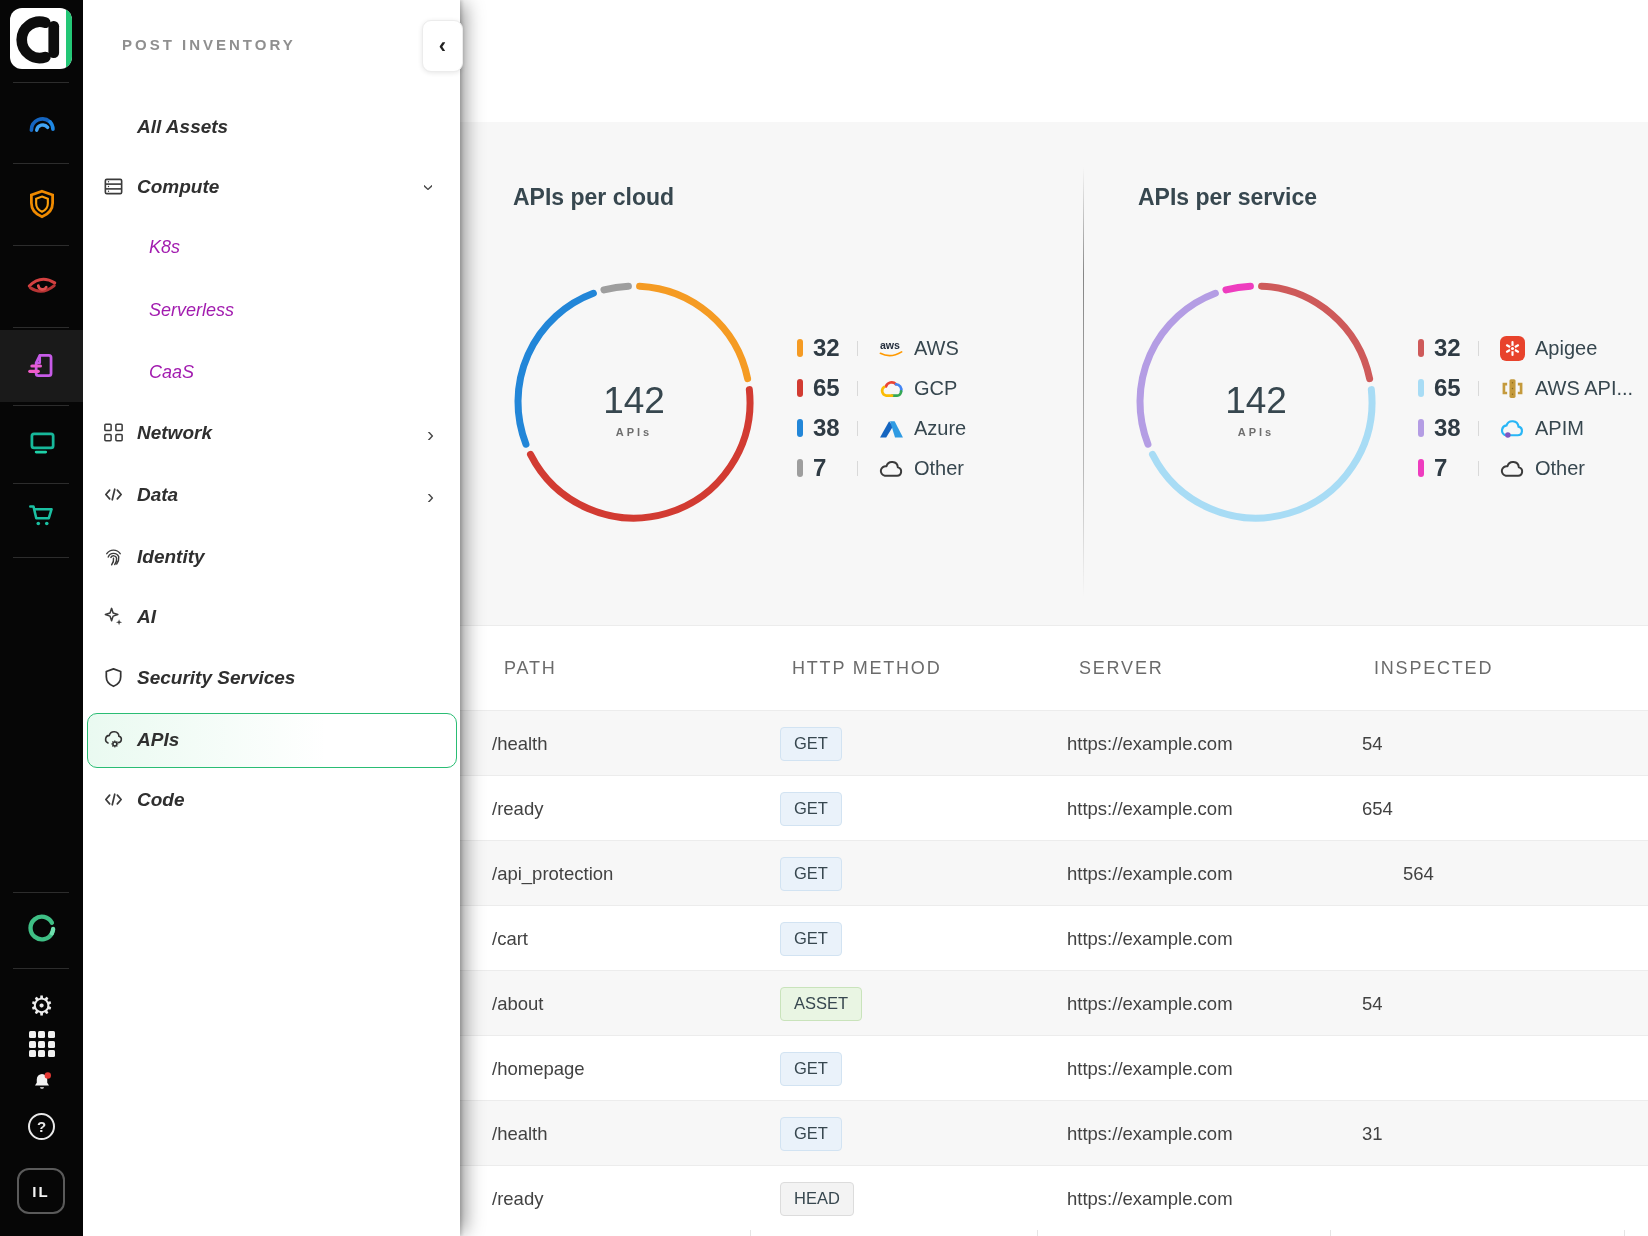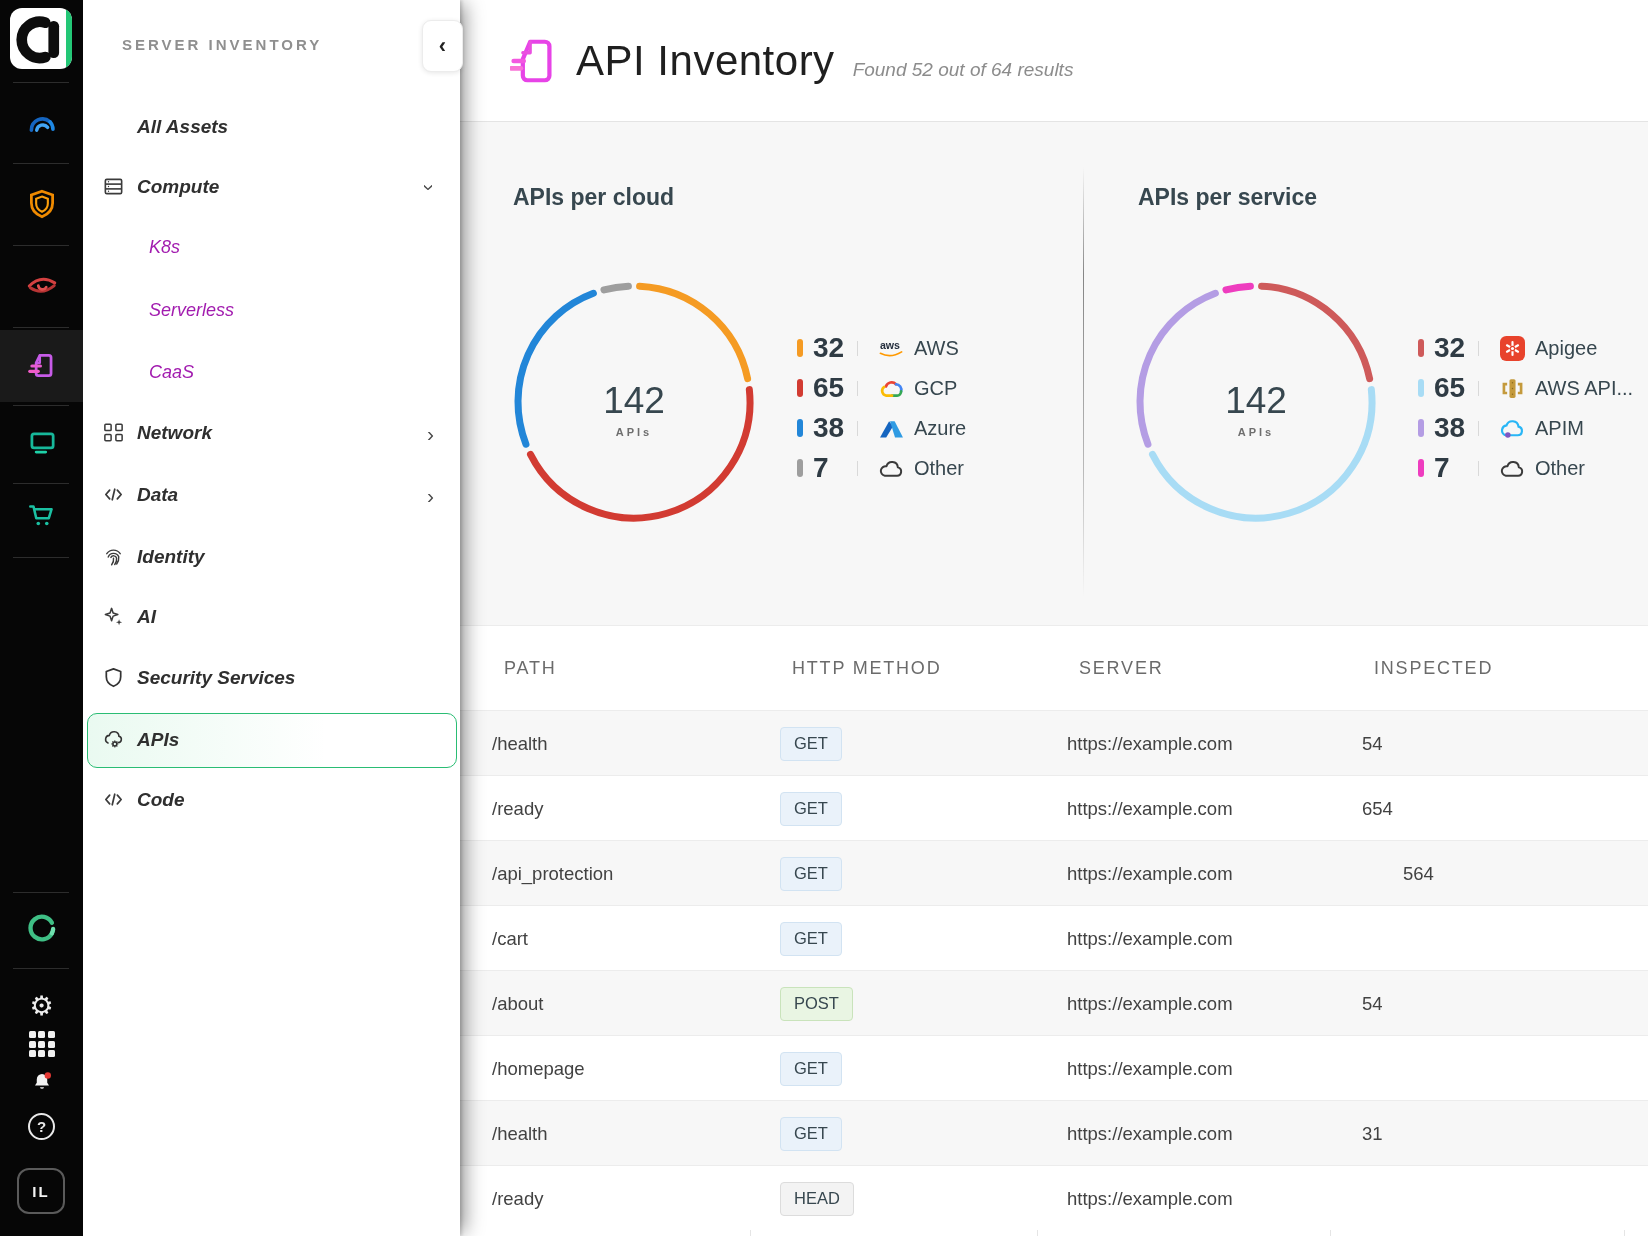--- a/index.html
+++ b/index.html
@@ -61,21 +61,21 @@
   .panel-title { position:absolute; font-size:23px; font-weight:bold; color:#37474f; }
   #panel-divider { position:absolute; left:623px; top:45px; width:1px; height:430px;
        background:linear-gradient(180deg, rgba(0,0,0,0), rgba(40,40,40,.55) 25%, rgba(40,40,40,.30) 70%, rgba(0,0,0,0)); }
   .donut-svg { position:absolute; width:250px; height:250px; }
   .donut-center { position:absolute; width:250px; text-align:center; }
   .donut-total { font-size:37px; font-weight:500; color:#37474f; line-height:1; }
   .donut-sub { font-size:11px; font-weight:bold; letter-spacing:3px; color:#6e6e6e; margin-top:7px; }
   .legend { position:absolute; top:212px; }
   .legend-row { height:28px; margin-bottom:12px; display:flex; align-items:center; cursor:pointer; }
   .legend-pill { width:6px; height:18px; border-radius:3px; margin-right:10px; flex:0 0 auto; }
-  .legend-num { width:40px; font-size:28px; font-weight:bold; color:#2f3b44; }
+  .legend-num { width:40px; font-size:24px; font-weight:bold; color:#2f3b44; }
   .legend-sep { width:1px; height:15px; background:#d9d9d9; margin:0 18px 0 4px; }
   .legend-ic { width:30px; height:26px; margin-right:8px; display:flex; align-items:center; justify-content:center; }
   .legend-ic svg { width:29px; height:25px; }
   .legend-label { font-size:20px; color:#37474f; white-space:nowrap; }
 
   
   #table { position:absolute; left:0; top:625px; width:1188px; height:611px; background:#fff; }
   .col-line { position:absolute; top:0; width:1px; height:611px; background:#e5e5e5; }
   #thead { position:absolute; left:0; top:0; width:1188px; height:85px; background:#fff; border-top:1px solid #ececec; }
   .th { position:absolute; top:0; height:85px; display:flex; align-items:center; cursor:pointer; }
@@ -189,21 +189,21 @@
     </div>
     <div class="rail-icon rail-bottom" style="top:1098px">
       <span class="help-circle">?</span>
     </div>
     <div class="avatar-box">
       <span>IL</span>
     </div>
   </aside>
 
   <nav id="sidebar">
-    <div class="sb-title">SERVER INVENTORY</div>
+    <div class="sb-title">POST INVENTORY</div>
     <div class="collapse-btn">
       <span>‹</span>
     </div>
     <div class="active-box"></div>
     <div id="sidebar-nav">
         <div class="sb-item" style="top: 105px;">
           <span class="sb-label">All Assets</span>
         </div>
         <div class="sb-item" style="top: 165px;">
           <span class="sb-icon"><svg viewBox="0 0 24 24" fill="none" stroke="#3b3b3b" stroke-width="1.7">
@@ -290,30 +290,20 @@
               <polyline points="16,7.5 20,12 16,16.5"></polyline>
               <line x1="13.3" y1="6.5" x2="10.7" y2="17.5"></line>
             </svg></span>
           <span class="sb-label">Code</span>
         </div>
       </div>
   </nav>
 
   <main id="main">
 
-    <header id="page-header">
-      <svg class="doc" viewBox="0 0 48 52" fill="none" stroke-linecap="round" stroke-linejoin="round">
-        <path d="M22 5 h16 a5 5 0 0 1 5 5 v32 a5 5 0 0 1 -5 5 H19 a5 5 0 0 1 -5 -5 V24 Z" stroke="#E743E7" stroke-width="4.6"></path>
-        <path d="M22 5 v12 h-8" stroke="#EA4FE0" stroke-width="3.6"></path>
-        <line x1="4" y1="26" x2="15" y2="26" stroke="#F357E0" stroke-width="5"></line>
-        <line x1="1" y1="34" x2="12" y2="34" stroke="#F973D6" stroke-width="5"></line>
-      </svg>
-      <h1 id="page-title">API Inventory</h1>
-      <span id="page-subtitle">Found 52 out of 64 results</span>
-    </header>
 
     <section id="charts">
       <div id="panel-divider"></div>
 
       <div class="panel-title" style="left:53px; top:62px">APIs per cloud</div>
       <svg class="donut-svg" id="donut0" style="left:49px; top:155px" viewBox="0 0 250 250">
           <path d="M 130.57 9.13 A 116 116 0 0 1 238.62 101.63" fill="none" stroke="#F59B23" stroke-width="7" stroke-linecap="round"></path>
           <path d="M 240.34 112.63 A 116 116 0 0 1 21.49 177.36" fill="none" stroke="#D23B32" stroke-width="7" stroke-linecap="round"></path>
           <path d="M 16.95 167.20 A 116 116 0 0 1 84.38 16.34" fill="none" stroke="#2286D8" stroke-width="7" stroke-linecap="round"></path>
           <path d="M 94.98 12.95 A 116 116 0 0 1 119.43 9.13" fill="none" stroke="#9E9E9E" stroke-width="7" stroke-linecap="round"></path>
@@ -508,21 +498,21 @@
             <div class="td" style="left: 32px;">/cart</div>
             <div class="td" style="left: 320px;">
               <span class="chip GET">GET</span>
             </div>
             <div class="td" style="left: 607px;">https://example.com</div>
             <div class="td" style="left: 902px;"></div>
           </div>
           <div class="trow odd">
             <div class="td" style="left: 32px;">/about</div>
             <div class="td" style="left: 320px;">
-              <span class="chip POST">POST</span>
+              <span class="chip POST">ASSET</span>
             </div>
             <div class="td" style="left: 607px;">https://example.com</div>
             <div class="td" style="left: 902px;">54</div>
           </div>
           <div class="trow even">
             <div class="td" style="left: 32px;">/homepage</div>
             <div class="td" style="left: 320px;">
               <span class="chip GET">GET</span>
             </div>
             <div class="td" style="left: 607px;">https://example.com</div>

